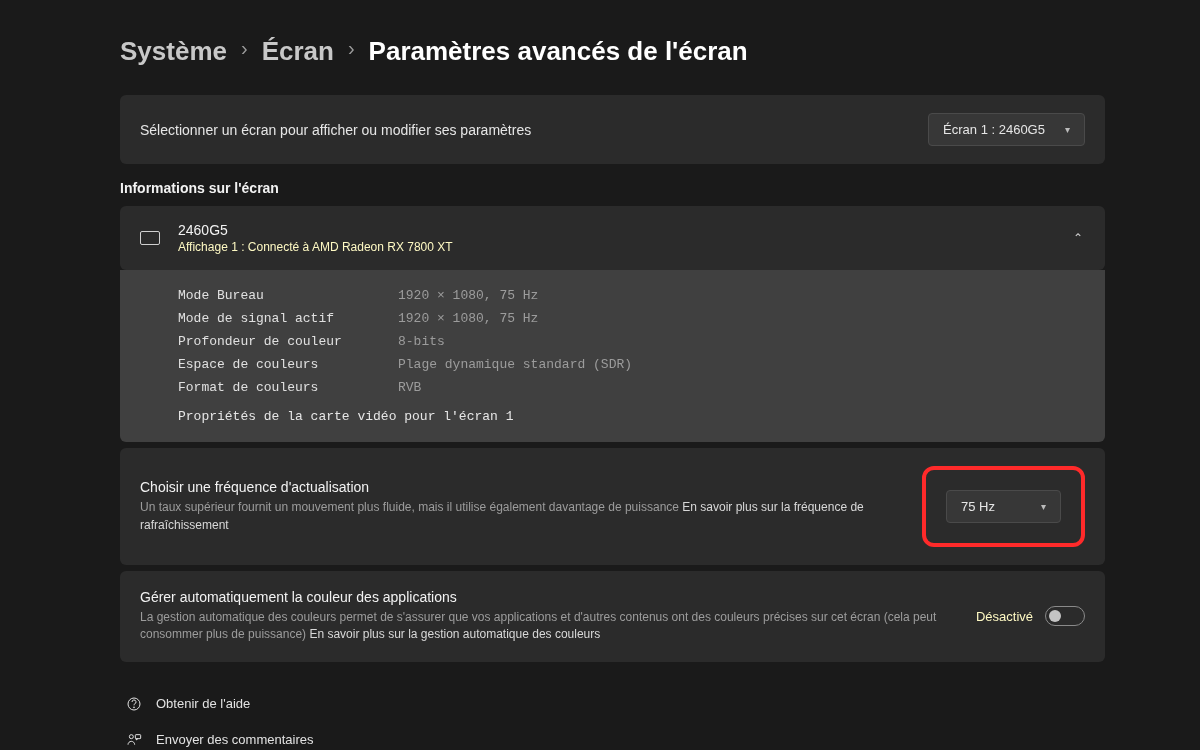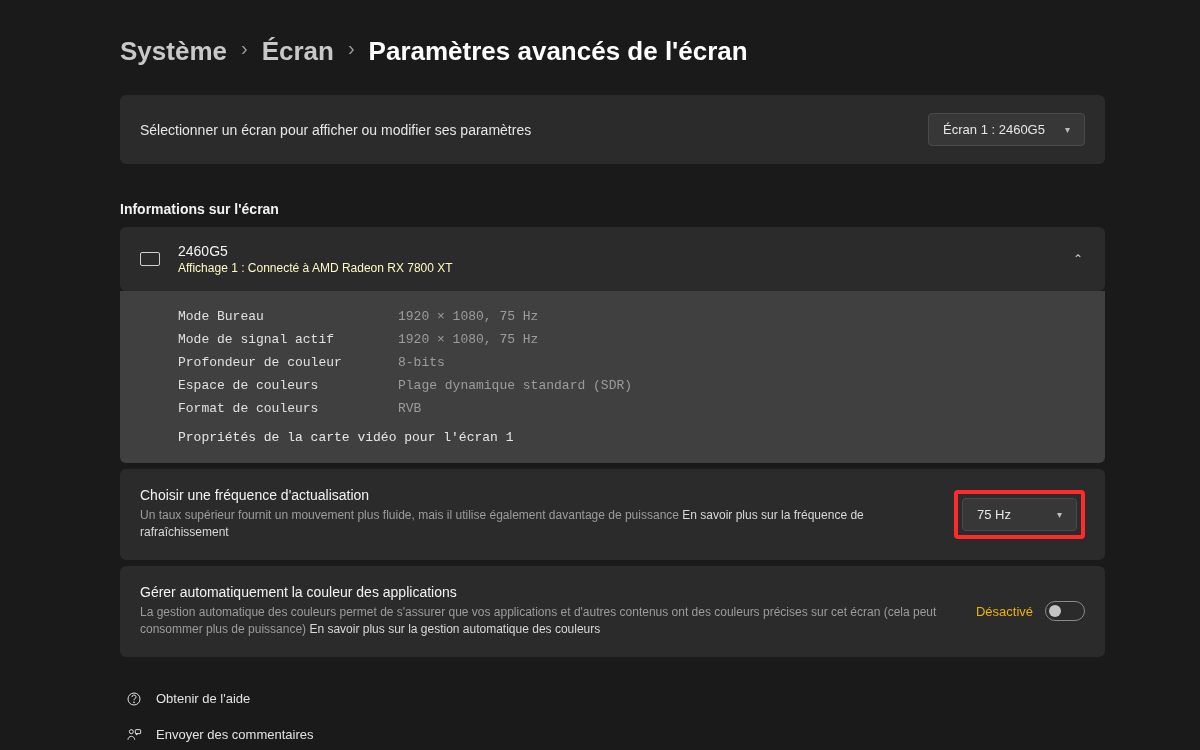--- a/index.html
+++ b/index.html
@@ -38,21 +38,21 @@
     background: #2b2b2b;
     border-radius: 6px;
     margin-bottom: 6px;
     padding: 18px 20px;
     position: relative;
   }
   .card.selector {
     display: flex;
     align-items: center;
     justify-content: space-between;
-    margin-bottom: 37px;
+    margin-bottom: 16px;
   }
   .selector-text {
     color: #e6e6e6;
   }
   .dropdown {
     background: #373737;
     border: 1px solid #4a4a4a;
     border-radius: 4px;
     padding: 8px 14px;
     display: flex;
@@ -143,34 +143,34 @@
     font-size: 12px;
     line-height: 1.45;
   }
   .setting-desc .link {
     color: #d8d8d8;
     font-weight: 500;
     cursor: pointer;
   }
   .highlight-box {
     border: 4px solid #ff2a2a;
-    border-radius: 4px;
-    padding: 4px;
+    border-radius: 12px;
+    padding: 20px;
   }
   .refresh-dd {
     width: 115px;
     justify-content: space-between;
   }
   .toggle-wrap {
     display: flex;
     align-items: center;
     gap: 12px;
   }
   .toggle-label {
-    color: #eab308;
+    color: #fef9c3;
     font-size: 13px;
   }
   .toggle {
     width: 40px;
     height: 20px;
     border: 1px solid #8a8a8a;
     border-radius: 10px;
     position: relative;
     cursor: pointer;
   }

